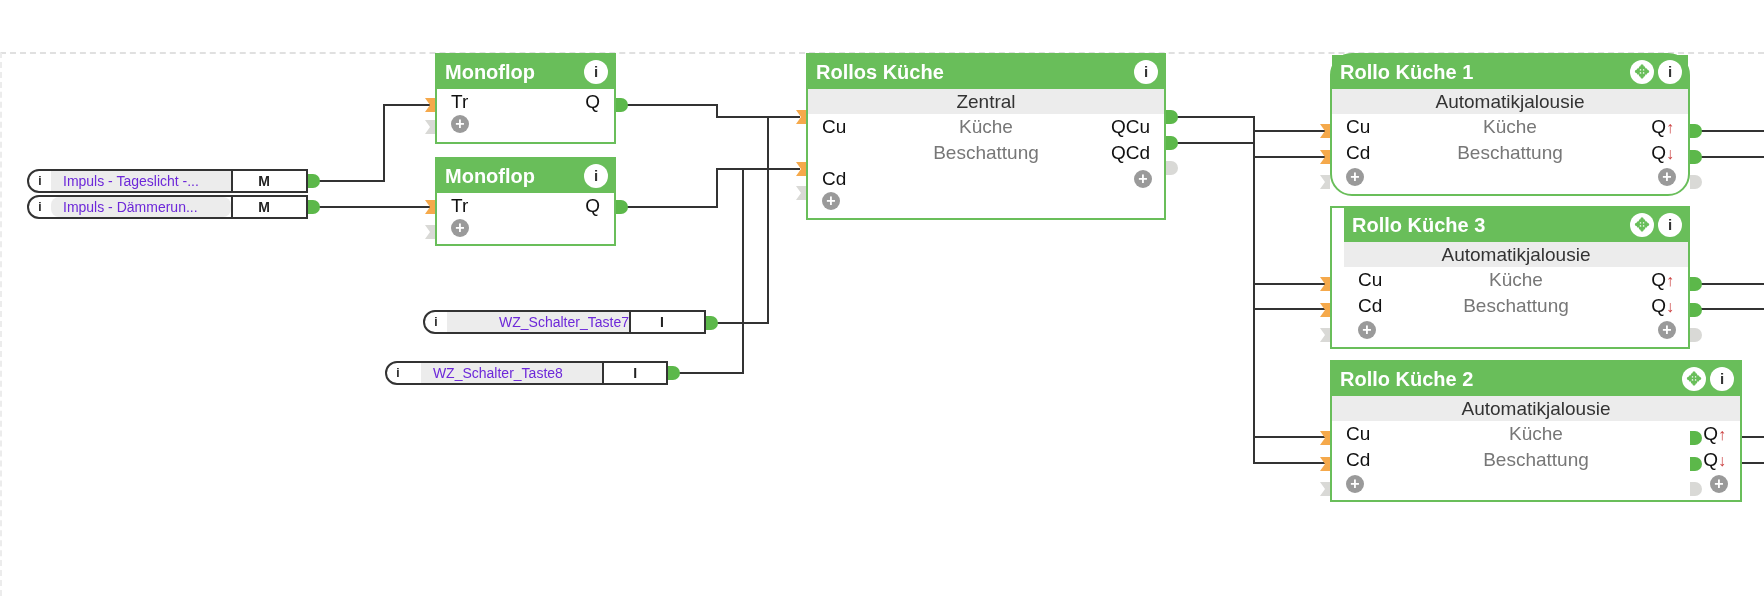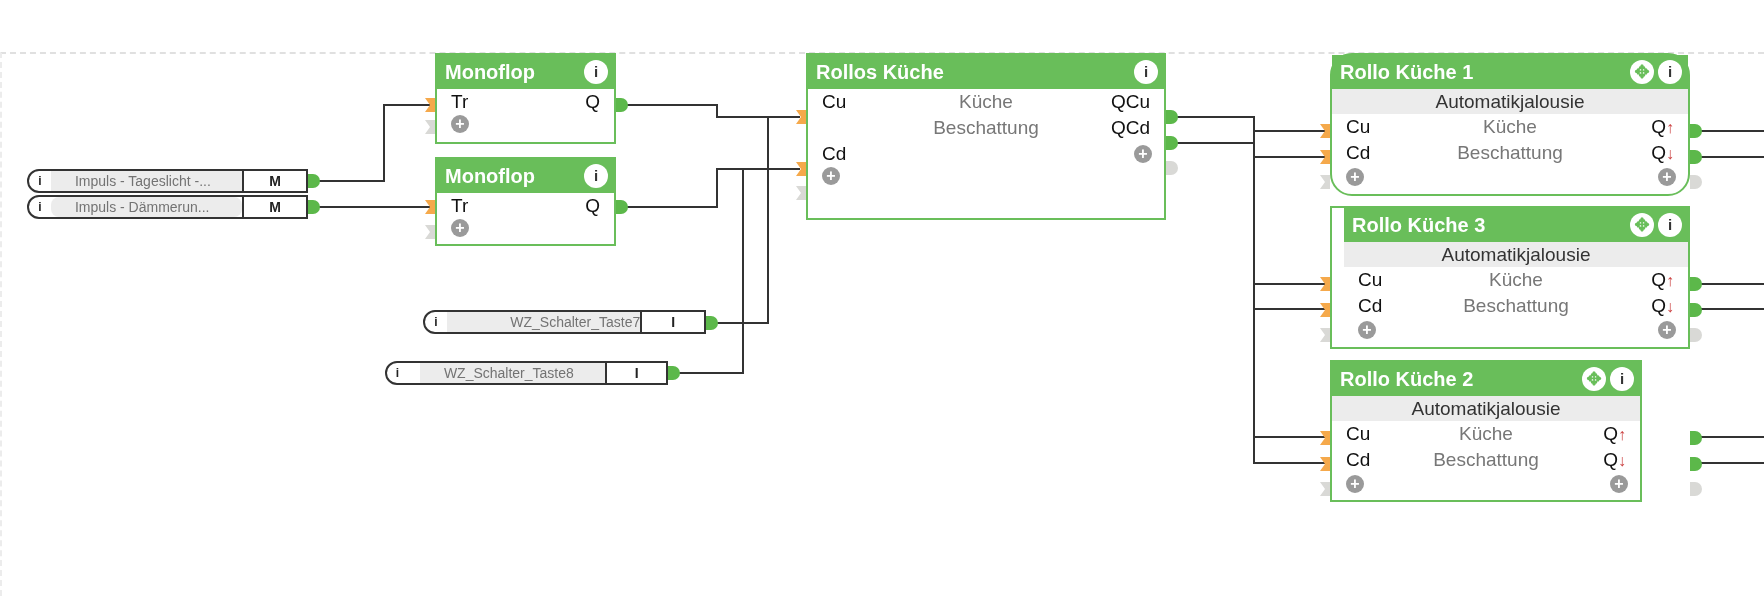--- a/index.html
+++ b/index.html
@@ -13,21 +13,21 @@
   .circ.move { color:#69be5a; font-size:18px; }
   .sub { background:#ececec; text-align:center; font-size:19px; color:#333; height:25px; line-height:25px; }
   .row { position:relative; height:26px; font-size:19px; line-height:26px; }
   .row .pl { position:absolute; left:14px; color:#111; }
   .row .pc { position:absolute; left:0; right:0; text-align:center; color:#777; }
   .row .pr { position:absolute; right:14px; color:#111; }
   .arr { font-size:16px; color:#c44; }
   .plus { display:inline-block; width:18px; height:18px; border-radius:50%; background:#9a9a9a; color:#fff; font-size:16px; line-height:18px; text-align:center; font-weight:bold; }
   .obj { position:absolute; height:24px; border:2px solid #333; border-radius:12px 0 0 12px; box-sizing:border-box; background:#fff; display:flex; align-items:stretch; font-size:14px; }
   .obj .oi { width:22px; text-align:center; font-weight:bold; font-size:12px; line-height:20px; color:#222; }
-  .obj .on { background:#ececec; color:#737373; line-height:20px; padding-left:24px; overflow:hidden; white-space:nowrap; }
+  .obj .on { background:#ececec; color:#6d28d9; line-height:20px; padding-left:12px; overflow:hidden; white-space:nowrap; }
   .obj .ov { border-left:2px solid #333; text-align:center; font-weight:bold; line-height:20px; color:#222; }
 </style>
 </head>
 <body>
 
 <div class="canvas-border"></div>
 
 <svg class="wires">
   <g stroke="#333" stroke-width="2" fill="none">
     <polyline points="312,181 384,181 384,105 430,105"></polyline>
@@ -104,20 +104,21 @@
     </div>
 </div>
 
 <div class="block" style="left:806px;top:53px;width:360px;height:167px;">
   <div class="hdr">
     <span>Rollos Küche</span>
     <div class="icons">
         <span class="circ">i</span>
       </div>
   </div>
+  <div class="sub">Zentral</div>
   <div class="row">
     <span class="pl">Cu</span>
     <span class="pc">Küche</span>
     <span class="pr">QCu</span>
   </div>
   <div class="row">
     <span class="pc">Beschattung</span>
     <span class="pr">QCd</span>
   </div>
   <div class="row">
@@ -172,21 +173,21 @@
       <span class="pl">Cd</span>
       <span class="pc">Beschattung</span>
       <span class="pr"><span>Q</span><span class="arr">↓</span></span>
     </div>
   <div class="row" style="height:22px;">
       <span class="plus" style="position:absolute;left:14px;top:2px;">+</span>
       <span class="plus" style="position:absolute;right:12px;top:2px;">+</span>
     </div>
 </div>
 
-<div class="block" style="left:1330px;top:360px;width:312px;height:142px;">
+<div class="block" style="left:1330px;top:360px;width:412px;height:142px;">
   <div class="hdr">
     <span>Rollo Küche 2</span>
     <div class="icons">
         <span class="circ move">✥</span>
         <span class="circ">i</span>
       </div>
   </div>
   <div class="sub">Automatikjalousie</div>
   <div class="row">
       <span class="pl">Cu</span>

